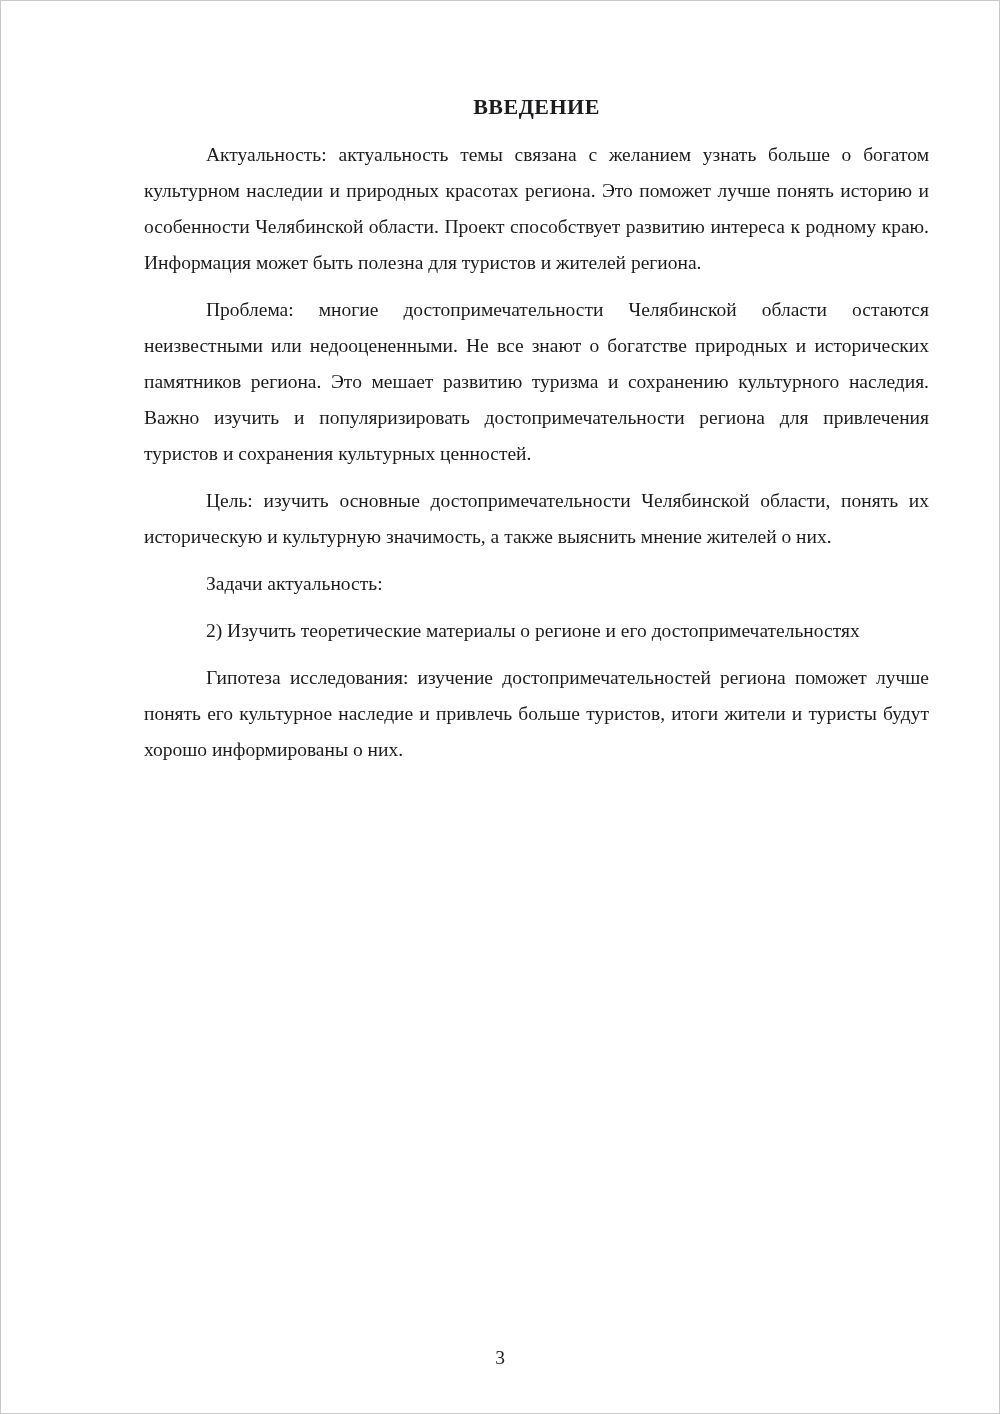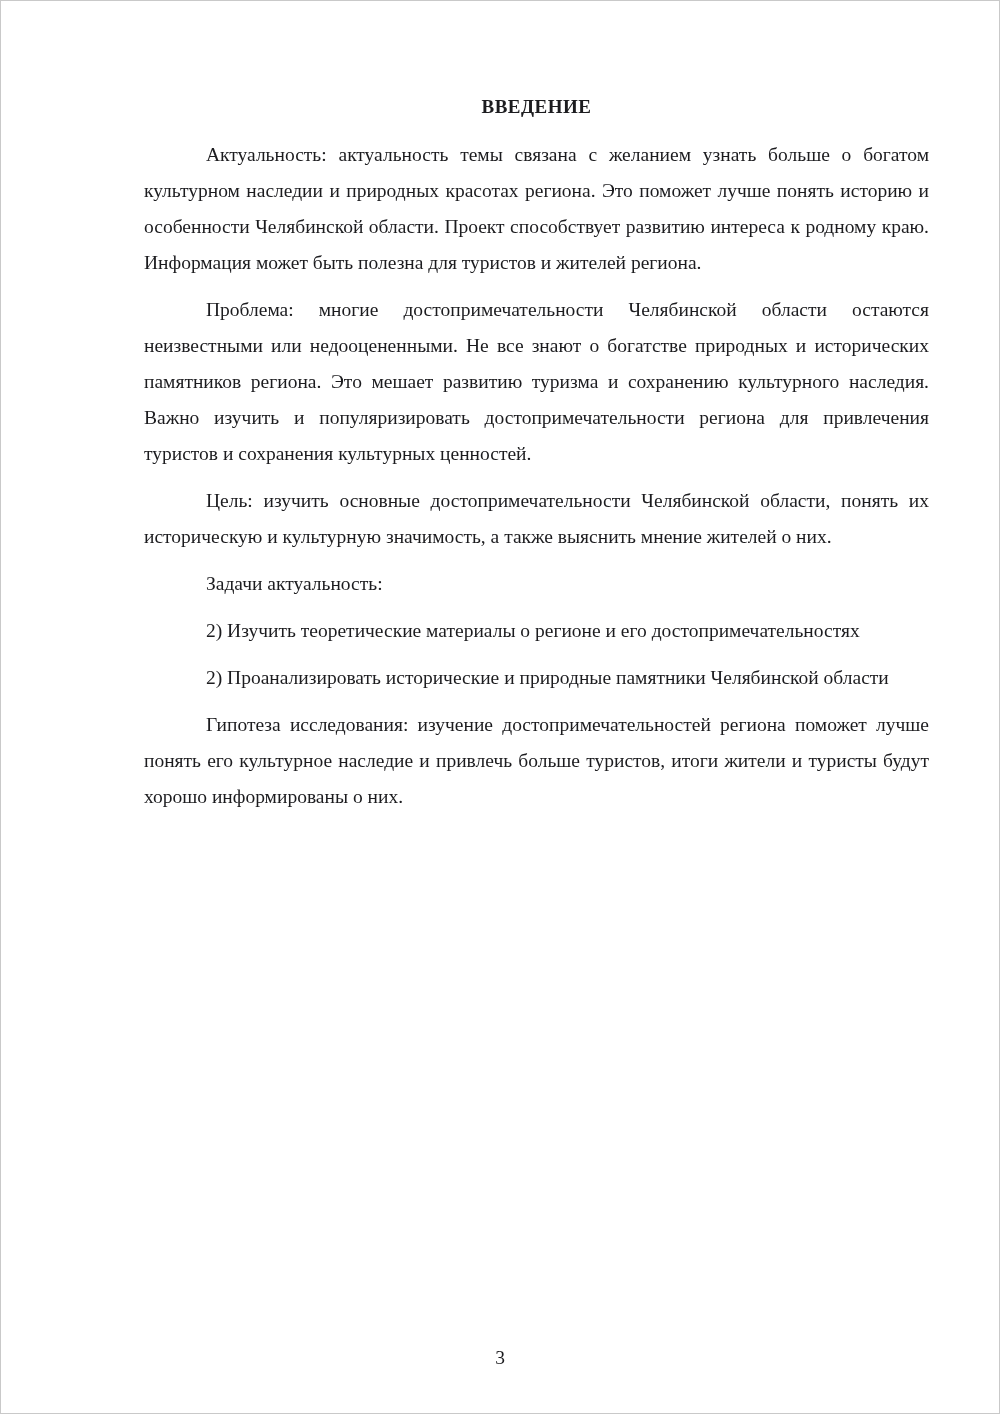--- a/index.html
+++ b/index.html
@@ -15,21 +15,21 @@
     background: #ffffff;
     border: 1px solid #c9c9c9;
     padding: 88px 70px 0 143px;
     font-family: "Liberation Serif", "DejaVu Serif", serif;
     font-size: 19.5px;
     color: #1c1c1f;
     overflow: hidden;
   }
   .title {
     margin: 0 0 12px 0;
-    font-size: 19px;
+    font-size: 22px;
     font-weight: bold;
     text-align: center;
     line-height: 36px;
     letter-spacing: 0.5px;
   }
   .para {
     margin: 0 0 11px 0;
     text-align: justify;
     text-indent: 62px;
     line-height: 36px;
@@ -57,21 +57,20 @@
   <p class="para">Актуальность: актуальность темы связана с желанием узнать больше о богатом культурном наследии и природных красотах региона. Это поможет лучше понять историю и особенности Челябинской области. Проект способствует развитию интереса к родному краю. Информация может быть полезна для туристов и жителей региона.</p>
 
   <p class="para">Проблема: многие достопримечательности Челябинской области остаются неизвестными или недооцененными. Не все знают о богатстве природных и исторических памятников региона. Это мешает развитию туризма и сохранению культурного наследия. Важно изучить и популяризировать достопримечательности региона для привлечения туристов и сохранения культурных ценностей.</p>
 
   <p class="para">Цель: изучить основные достопримечательности Челябинской области, понять их историческую и культурную значимость, а также выяснить мнение жителей о них.</p>
 
   <p class="para">Задачи актуальность:</p>
 
   <p class="para">2) Изучить теоретические материалы о регионе и его достопримечательностях</p>
 
-  <p class="para">2) Проанализировать исторические и природные памятники Челябинской области</p>
 
 
 
 
 
 
   <p class="para">Гипотеза исследования: изучение достопримечательностей региона поможет лучше понять его культурное наследие и привлечь больше туристов, итоги жители и туристы будут хорошо информированы о них.</p>
 
   <div class="page-number">3</div>
 

